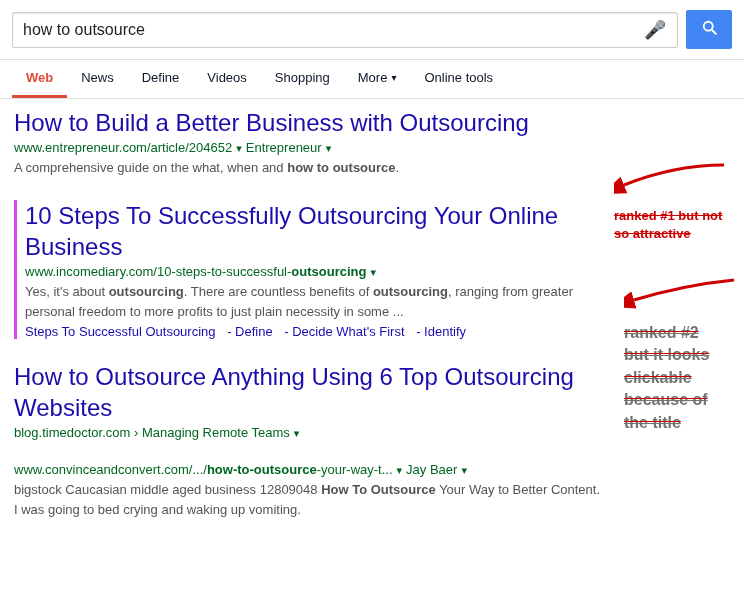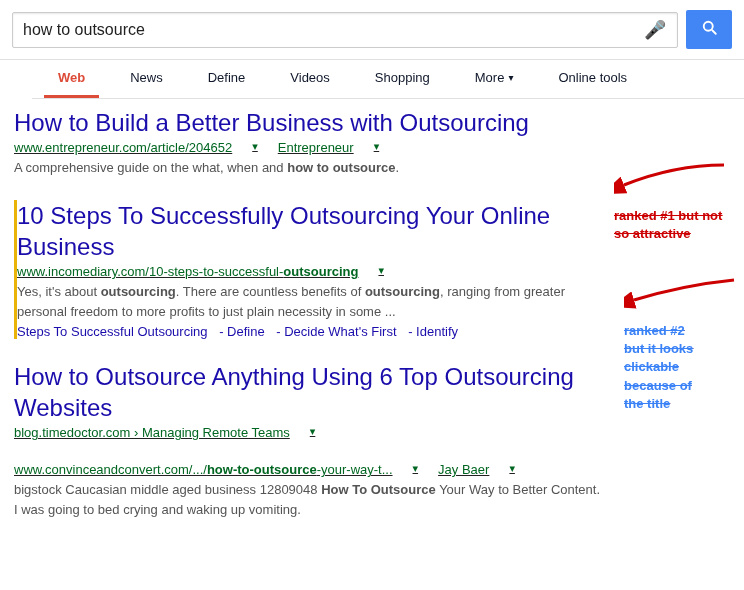--- a/index.html
+++ b/index.html
@@ -47,22 +47,21 @@
       color: white;
       font-size: 18px;
     }
 
     
     .nav-tabs {
       display: flex;
       align-items: flex-start;
       padding: 0 12px;
       border-bottom: 1px solid #e0e0e0;
-      gap: 17px;
-      margin-left: 32px;
+      gap: 0;
     }
     .nav-tab {
       padding: 10px 14px;
       cursor: pointer;
       font-size: 13px;
       color: #0f172a;
       text-decoration: none;
       border-bottom: 3px solid transparent;
       display: flex;
       align-items: center;
@@ -95,25 +94,24 @@
       font-size: 24px;
       color: #1a0dab;
       text-decoration: none;
       cursor: pointer;
       display: block;
       margin-bottom: 2px;
       line-height: 1.3;
     }
     .result-url-line {
       display: flex;
-      align-items: flex-start;
-      gap: 20px;
+      align-items: flex-end;
+      gap: 4px;
       margin-bottom: 3px;
       flex-wrap: wrap;
-      text-decoration: underline;
     }
     .result-url {
       color: #006621;
       font-size: 13px;
     }
     .result-arrow {
       color: #006621;
       font-size: 11px;
       cursor: pointer;
     }
@@ -129,21 +127,22 @@
     .result-snippet b { color: #545454; font-weight: bold; }
     .result-sitelinks {
       color: #1a0dab;
       font-size: 13px;
       margin-top: 3px;
     }
     .result-sitelinks a { color: #1a0dab; text-decoration: none; margin-right: 8px; }
 
     
     .red-border-left {
-      border-left: 3px solid #eab308;
+      border-left: 3px solid #d946ef;
+      padding-left: 8px;
     }
 
     
     .page-wrapper {
       position: relative;
     }
     .annotation-1 {
       position: absolute;
       right: 10px;
       top: 155px;
@@ -262,16 +261,16 @@
   <div class="annotation-2">
     
     <svg width="120" height="50" style="display:block; margin-bottom:2px;">
       <defs>
         <marker id="arrowhead2" markerWidth="8" markerHeight="6" refX="0" refY="3" orient="auto">
           <polygon points="0 0, 8 3, 0 6" fill="#cc0000"></polygon>
         </marker>
       </defs>
       <path d="M110,10 Q60,15 10,30" stroke="#cc0000" stroke-width="3" fill="none" marker-end="url(#arrowhead2)"></path>
     </svg>
-    <span style="color:#3b82f6; font-size:13px; font-weight:bold; text-decoration:line-through; line-height:1.4;">ranked #2<br>but it looks<br>clickable<br>because of<br>the title</span>
+    <span style="color:#737373; font-size:16px; font-weight:bold; text-decoration:line-through; line-height:1.4;">ranked #2<br>but it looks<br>clickable<br>because of<br>the title</span>
   </div>
 
 </div>
 
 </body></html>

